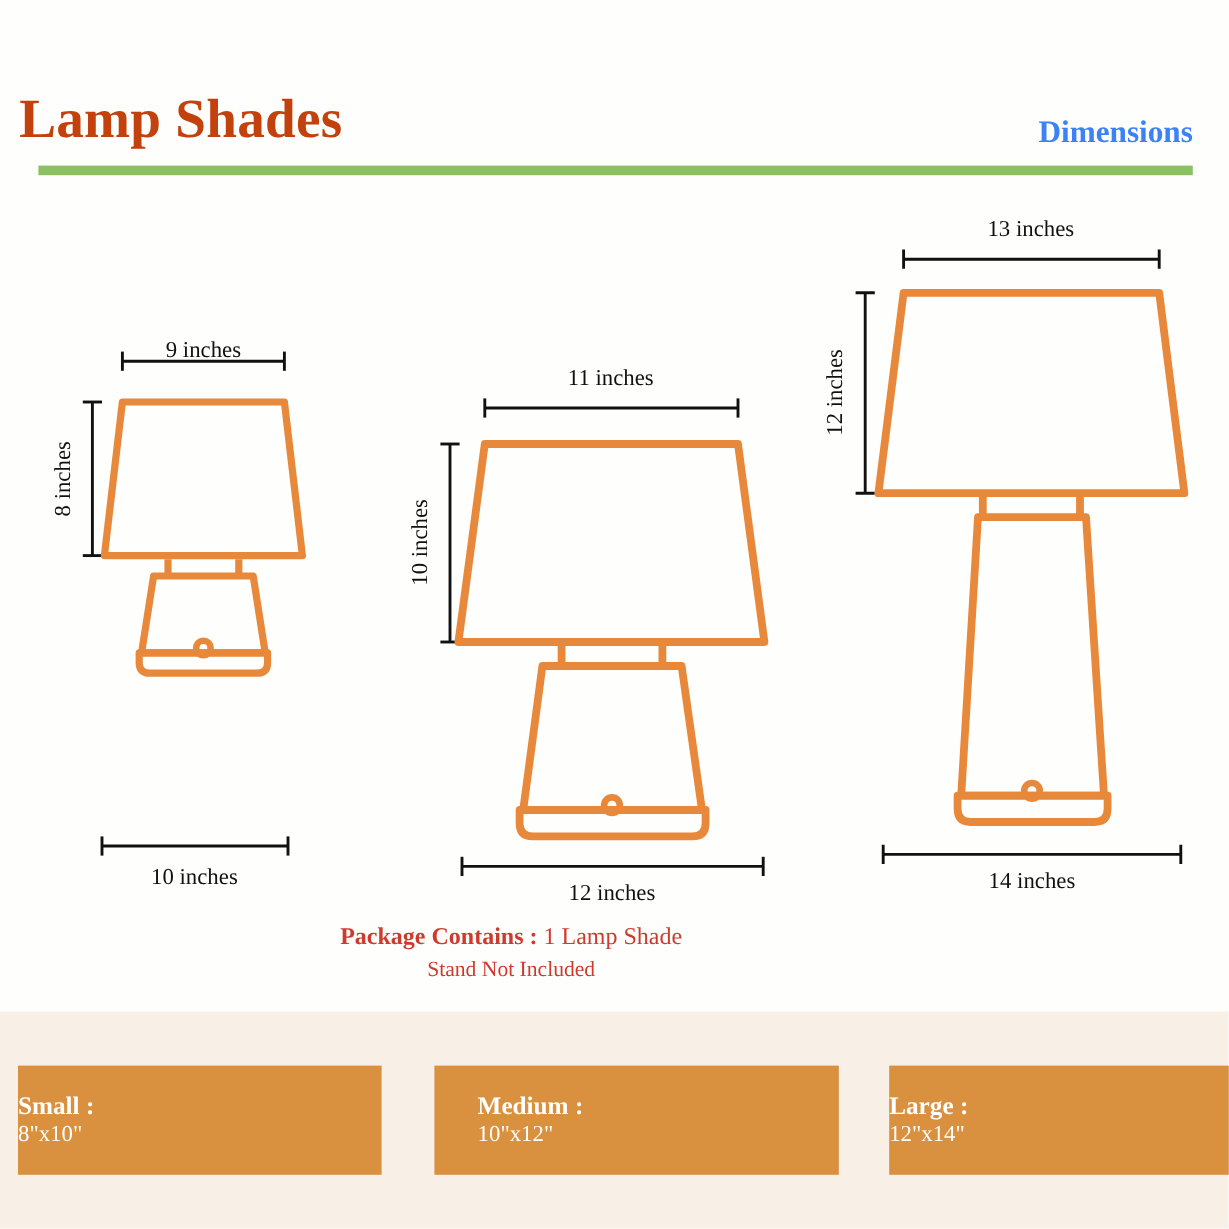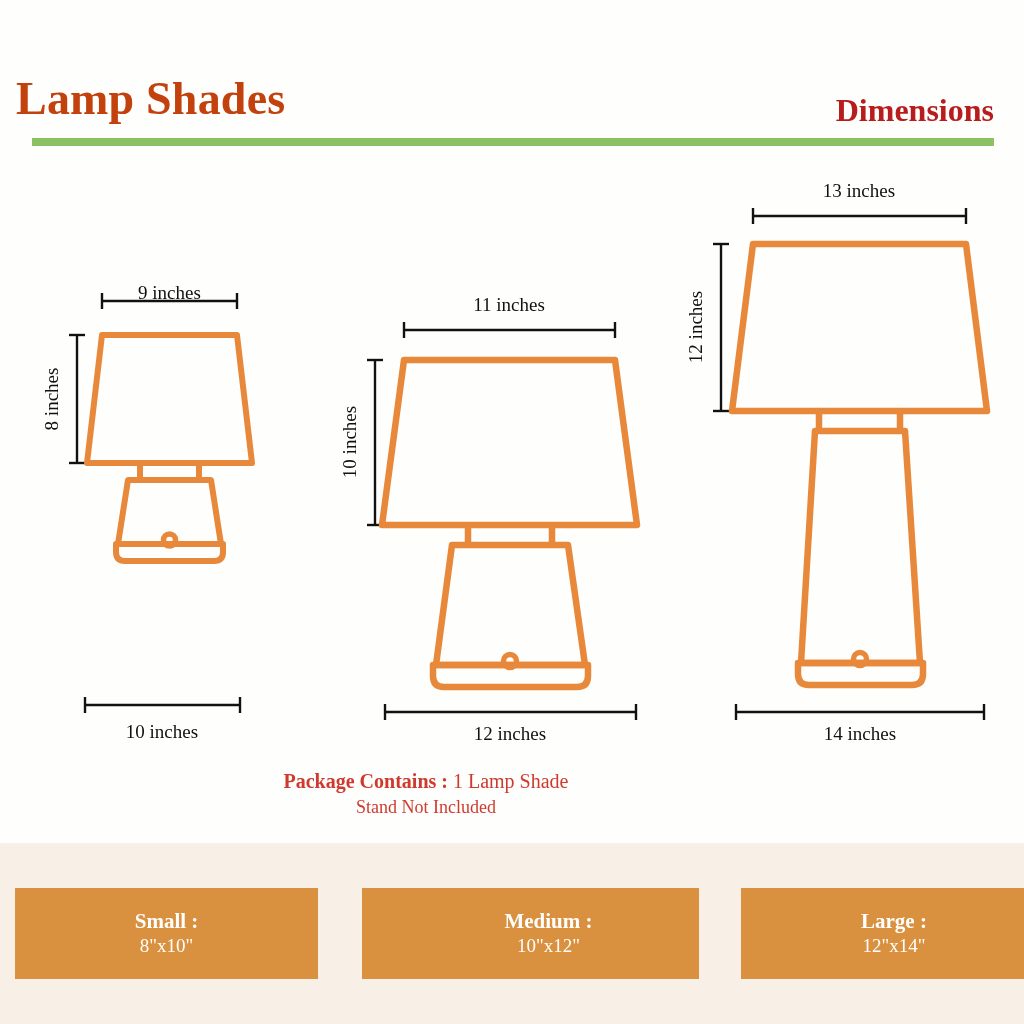--- a/index.html
+++ b/index.html
@@ -36,23 +36,23 @@
     line-height: 54px;
     color: #c2410c;
     font-weight: 700;
     letter-spacing: 0.2px;
     white-space: nowrap;
   }
   #header-right-label {
     position: absolute;
     right: 30px;
     top: 95px;
-    font-size: 32px;
+    font-size: 26px;
     line-height: 30px;
-    color: #b91c1c;
+    color: #3b82f6;
     font-weight: 700;
     white-space: nowrap;
   }
   #header-rule {
     position: absolute;
     left: 32px;
     top: 138px;
     width: 962px;
     height: 8px;
     background: #8cc163;
@@ -110,21 +110,21 @@
     background: #f8f0e6;
   }
   .size-card {
     position: absolute;
     top: 45px;
     height: 91px;
     background: #d9913f;
     color: #ffffff;
     display: flex;
     flex-direction: column;
-    align-items: center;
+    align-items: flex-start;
     justify-content: center;
     text-align: center;
   }
   #size-card-0 { left: 15px;  width: 303px; }
   #size-card-1 { left: 362px; width: 301px; padding-left: 36px; }
   #size-card-2 { left: 709px; width: 306px; margin-left: 32px; }
   .size-card-title {
     font-size: 21px;
     line-height: 25px;
     font-weight: 700;
@@ -184,21 +184,21 @@
 
         <g stroke="#111111" stroke-width="2.4">
           <line x1="55" y1="425" x2="210" y2="425"></line>
           <line x1="55" y1="417" x2="55" y2="433"></line>
           <line x1="210" y1="417" x2="210" y2="433"></line>
         </g>
         <text class="dim-text" x="132" y="444" text-anchor="middle" dominant-baseline="hanging">10 inches</text>
       </svg>
     </div>
 
-    <div class="lamp-figure" id="lamp-medium" style="left:340px; top:0px;text-align:right;">
+    <div class="lamp-figure" id="lamp-medium" style="left:340px; top:10px;text-align:right;">
       <svg width="330" height="600" viewBox="0 0 330 600">
 
         <g stroke="#111111" stroke-width="2.4">
           <line x1="64" y1="180" x2="275" y2="180"></line>
           <line x1="64" y1="172" x2="64" y2="188"></line>
           <line x1="275" y1="172" x2="275" y2="188"></line>
         </g>
         <text class="dim-text" x="169" y="161" text-anchor="middle">11 inches</text>
 
         <g stroke="#111111" stroke-width="2.4">

